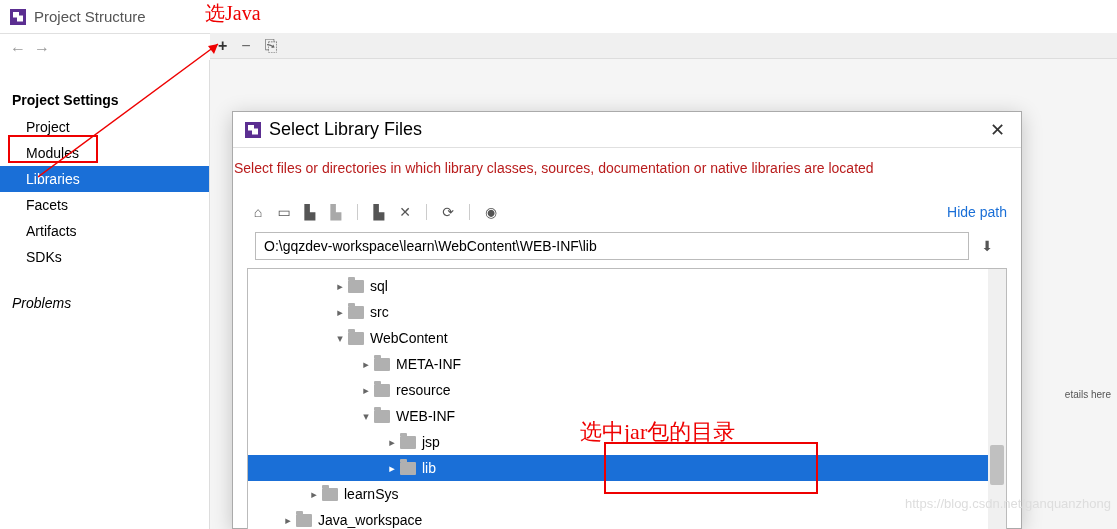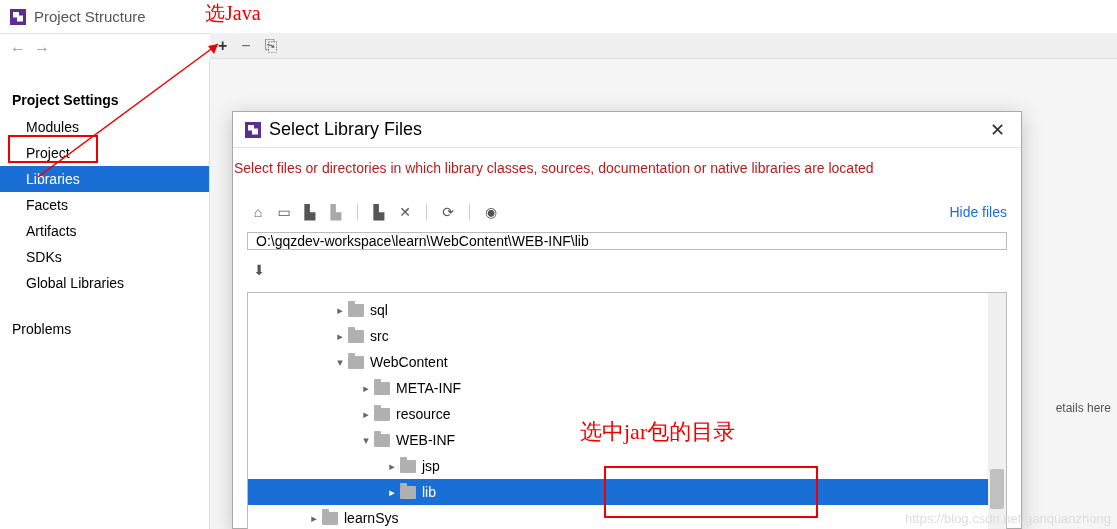--- a/index.html
+++ b/index.html
@@ -17,78 +17,77 @@
     .section-header { font-weight: bold; padding: 6px 12px; color: #000; font-size: 14px; }
     .section-item { padding: 5px 12px 5px 26px; cursor: pointer; color: #000; font-size: 14px; }
     .section-item.selected { background: #1a6fd7; color: #fff; }
     .platform-header { margin-top: 8px; }
     .problems-item { margin-top: 20px; }
     .red-box-sidebar { position: absolute; border: 2px solid #e00; pointer-events: none; }
     
     .center-panel { position: absolute; left: 210px; top: 33px; width: 907px; height: 496px; background: #f5f5f5; }
     .toolbar { height: 26px; display: flex; align-items: center; padding: 0 8px; gap: 14px; border-bottom: 1px solid #ddd; background: #f0f0f0; }
     .toolbar-btn { color: #666; font-size: 16px; cursor: pointer; }
-    .details-text { position: absolute; right: 6px; top: 368px; color: #555; font-size: 12px; }
+    .details-text { position: absolute; right: 6px; top: 356px; color: #555; font-size: 10px; }
     
     .dialog { position: absolute; left: 232px; top: 111px; width: 790px; height: 418px; background: #fff; border: 1px solid #aaa; box-shadow: 0 4px 20px rgba(0,0,0,0.2); }
     .dialog-title { height: 36px; display: flex; align-items: center; padding: 0 12px; border-bottom: 1px solid #e0e0e0; }
     .dialog-title-text { font-size: 18px; color: #000000; flex: 1; }
     .close-btn { font-size: 18px; cursor: pointer; color: #333; padding: 0 4px; }
     .dialog-desc { padding: 12px 1px 14px; color: #b91c1c; font-size: 14px; }
     
     .dialog-toolbar { height: 32px; display: flex; align-items: center; padding: 0 14px; gap: 4px; margin-top: 6px; }
     .dtb-btn { width: 22px; height: 22px; display: flex; align-items: center; justify-content: center; color: #555; cursor: pointer; font-size: 14px; }
     .dtb-sep { width: 1px; height: 16px; background: #ccc; margin: 0 6px; }
     .hide-path { margin-left: auto; color: #1a6fd7; cursor: pointer; font-size: 14px; }
     
-    .path-row { display: flex; padding: 4px 14px 8px; gap: 6px; flex-direction: column; }
+    .path-row { display: flex; padding: 4px 22px 8px; gap: 6px; }
     .path-input { flex: 1; height: 28px; padding: 0 8px; border: 1px solid #bbb; font-size: 14px; background: #fff; }
     .download-btn { width: 24px; height: 28px; display: flex; align-items: center; justify-content: center; color: #555; cursor: pointer; }
     
     .tree-container { margin: 0 14px; border: 1px solid #bbb; height: 268px; overflow: hidden; background: #fff; position: relative; }
     .tree-scroll { position: absolute; right: 0; top: 0; width: 18px; height: 100%; background: #f0f0f0; }
     .tree-thumb { position: absolute; right: 2px; top: 176px; width: 14px; height: 40px; background: #c0c0c0; border-radius: 2px; }
     .tree { padding: 4px 0; }
     .tree-row { height: 26px; display: flex; align-items: center; color: #000; font-size: 14px; }
     .tree-row.selected { background: #1a6fd7; color: #fff; }
     .tree-chevron { width: 16px; text-align: center; color: #666; font-size: 11px; }
     .tree-row.selected .tree-chevron { color: #fff; }
     .folder-icon { width: 16px; height: 13px; background: #b0b0b0; margin-right: 6px; position: relative; border-radius: 1px; }
     .folder-icon::before { content: ''; position: absolute; top: -3px; left: 0; width: 7px; height: 3px; background: #b0b0b0; border-radius: 1px 1px 0 0; }
     
     .annotation-top { position: absolute; left: 205px; top: 0; color: #e00; font-size: 20px; font-family: SimSun, serif; }
     .annotation-mid { position: absolute; left: 580px; top: 417px; color: #e00; font-size: 22px; font-family: SimSun, serif; }
     .red-box-tree { position: absolute; border: 2px solid #e00; pointer-events: none; left: 356px; top: 173px; width: 214px; height: 52px; }
-    .watermark { position: absolute; right: 6px; bottom: 3px; color: #ddd; font-size: 13px; }
+    .watermark { position: absolute; right: 6px; bottom: 18px; color: #ddd; font-size: 13px; }
     
     .arrow-svg { position: absolute; left: 38px; top: 12px; pointer-events: none; }
   </style>
 </head>
 <body>
 
 <div class="title-bar">
   <div class="app-icon"></div>
   <span class="title-text">Project Structure</span>
 </div>
 
 <div class="nav-arrows">
   <span class="arrow">←</span>
   <span class="arrow">→</span>
 </div>
 
 <div class="left-panel">
   <div class="section-header">Project Settings</div>
+  <div class="section-item">Project</div>
   <div class="section-item">Modules</div>
-  <div class="section-item">Project</div>
   <div class="section-item selected">Libraries</div>
   <div class="section-item">Facets</div>
   <div class="section-item">Artifacts</div>
   <div class="section-item">SDKs</div>
-  <div class="section-item">Global Libraries</div>
-  <div class="section-item problems-item" style="padding-left:12px;">Problems</div>
+  <div class="section-item problems-item" style="padding-left:12px;font-style:italic;">Problems</div>
   <div class="red-box-sidebar" style="left:8px; top:75px; width:90px; height:28px;"></div>
 </div>
 
 <div class="center-panel">
   <div class="toolbar">
     <span class="toolbar-btn" style="color:#333; font-weight:bold;">+</span>
     <span class="toolbar-btn">−</span>
     <span class="toolbar-btn">⎘</span>
   </div>
   <span class="details-text">etails here</span>
@@ -107,21 +106,21 @@
     <span class="dtb-btn">▭</span>
     <span class="dtb-btn">▙</span>
     <span class="dtb-btn" style="opacity:.5;">▙</span>
     <span class="dtb-sep"></span>
     <span class="dtb-btn">▙</span>
     <span class="dtb-btn">✕</span>
     <span class="dtb-sep"></span>
     <span class="dtb-btn">⟳</span>
     <span class="dtb-sep"></span>
     <span class="dtb-btn">◉</span>
-    <span class="hide-path">Hide files</span>
+    <span class="hide-path">Hide path</span>
   </div>
 
   <div class="path-row">
     <input class="path-input" value="O:\gqzdev-workspace\learn\WebContent\WEB-INF\lib" style="">
     <span class="download-btn">⬇</span>
   </div>
 
   <div class="tree-container">
     <div class="tree" id="tree">
         <div class="tree-row" style="padding-left: 84px;">

